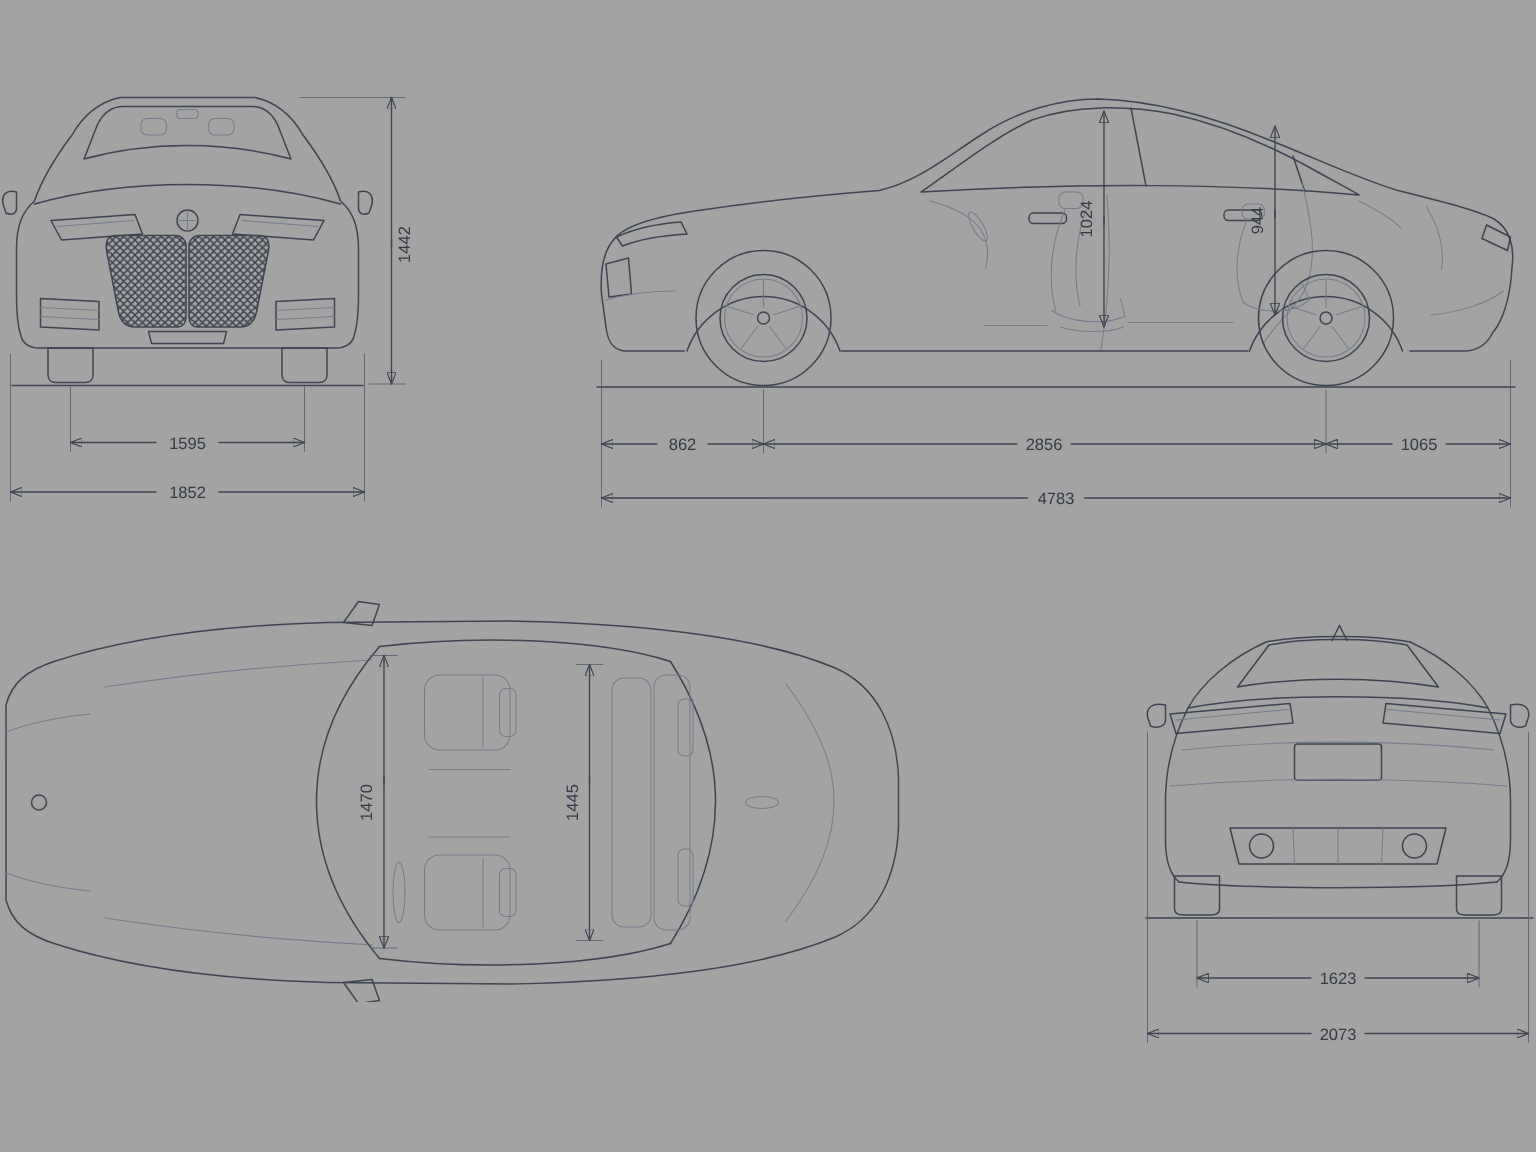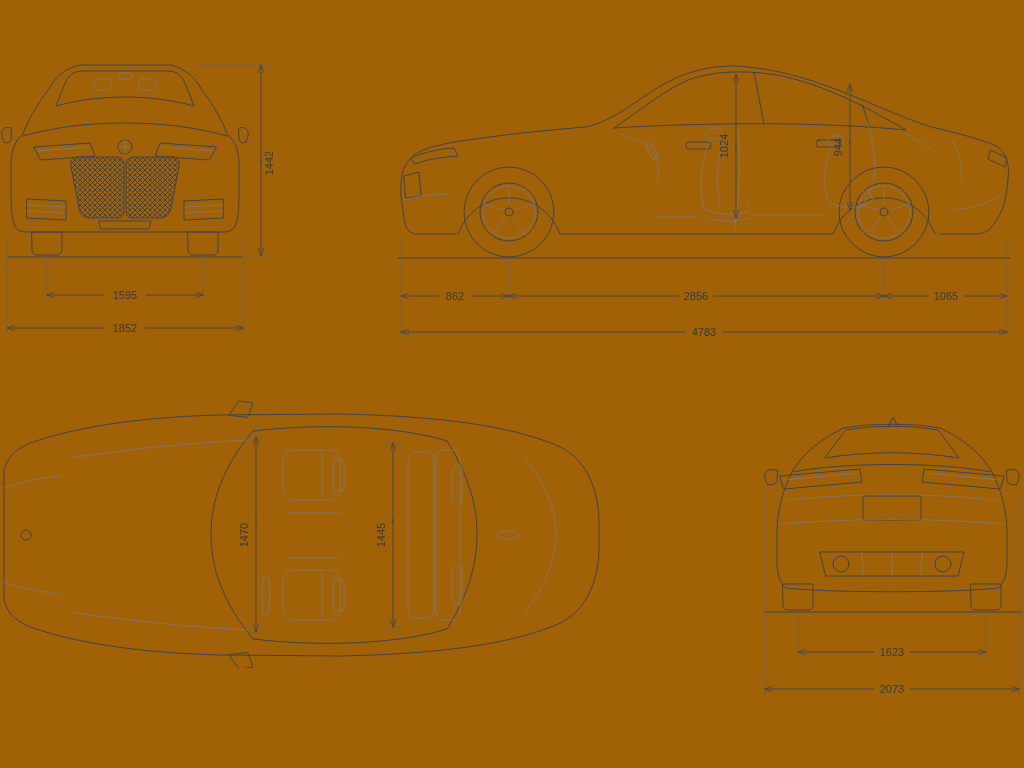--- a/index.html
+++ b/index.html
@@ -1,16 +1,16 @@
 <!DOCTYPE html>
 <html><head>
 <meta charset="utf-8">
 <style>
   html,body{margin:0;padding:0;background:#fdfdfd;}
-  .canvas{position:relative;width:1024px;height:768px;background:#a16207;overflow:hidden;
+  .canvas{position:relative;width:1024px;height:768px;background:#a3a3a3;overflow:hidden;
           font-family:"Liberation Sans",sans-serif;}
   .view{position:absolute;}
   .ln path,.ln rect,.ln circle,.ln ellipse,.ln line{
     fill:none;stroke:#3e4450;stroke-width:1;stroke-linecap:round;stroke-linejoin:round;}
   .ln .thin, .thin path,.thin rect,.thin circle,.thin ellipse,.thin line{
     stroke:#767d8a;stroke-width:0.7;fill:none;}
   .dim line,.dim path{stroke:#3e4450;stroke-width:0.9;fill:none;}
   .dim .wit{stroke:#5a6170;stroke-width:0.6;}
   .dim text{fill:#343a46;font-family:"Liberation Sans",sans-serif;font-size:11px;stroke:none;}
 </style>

